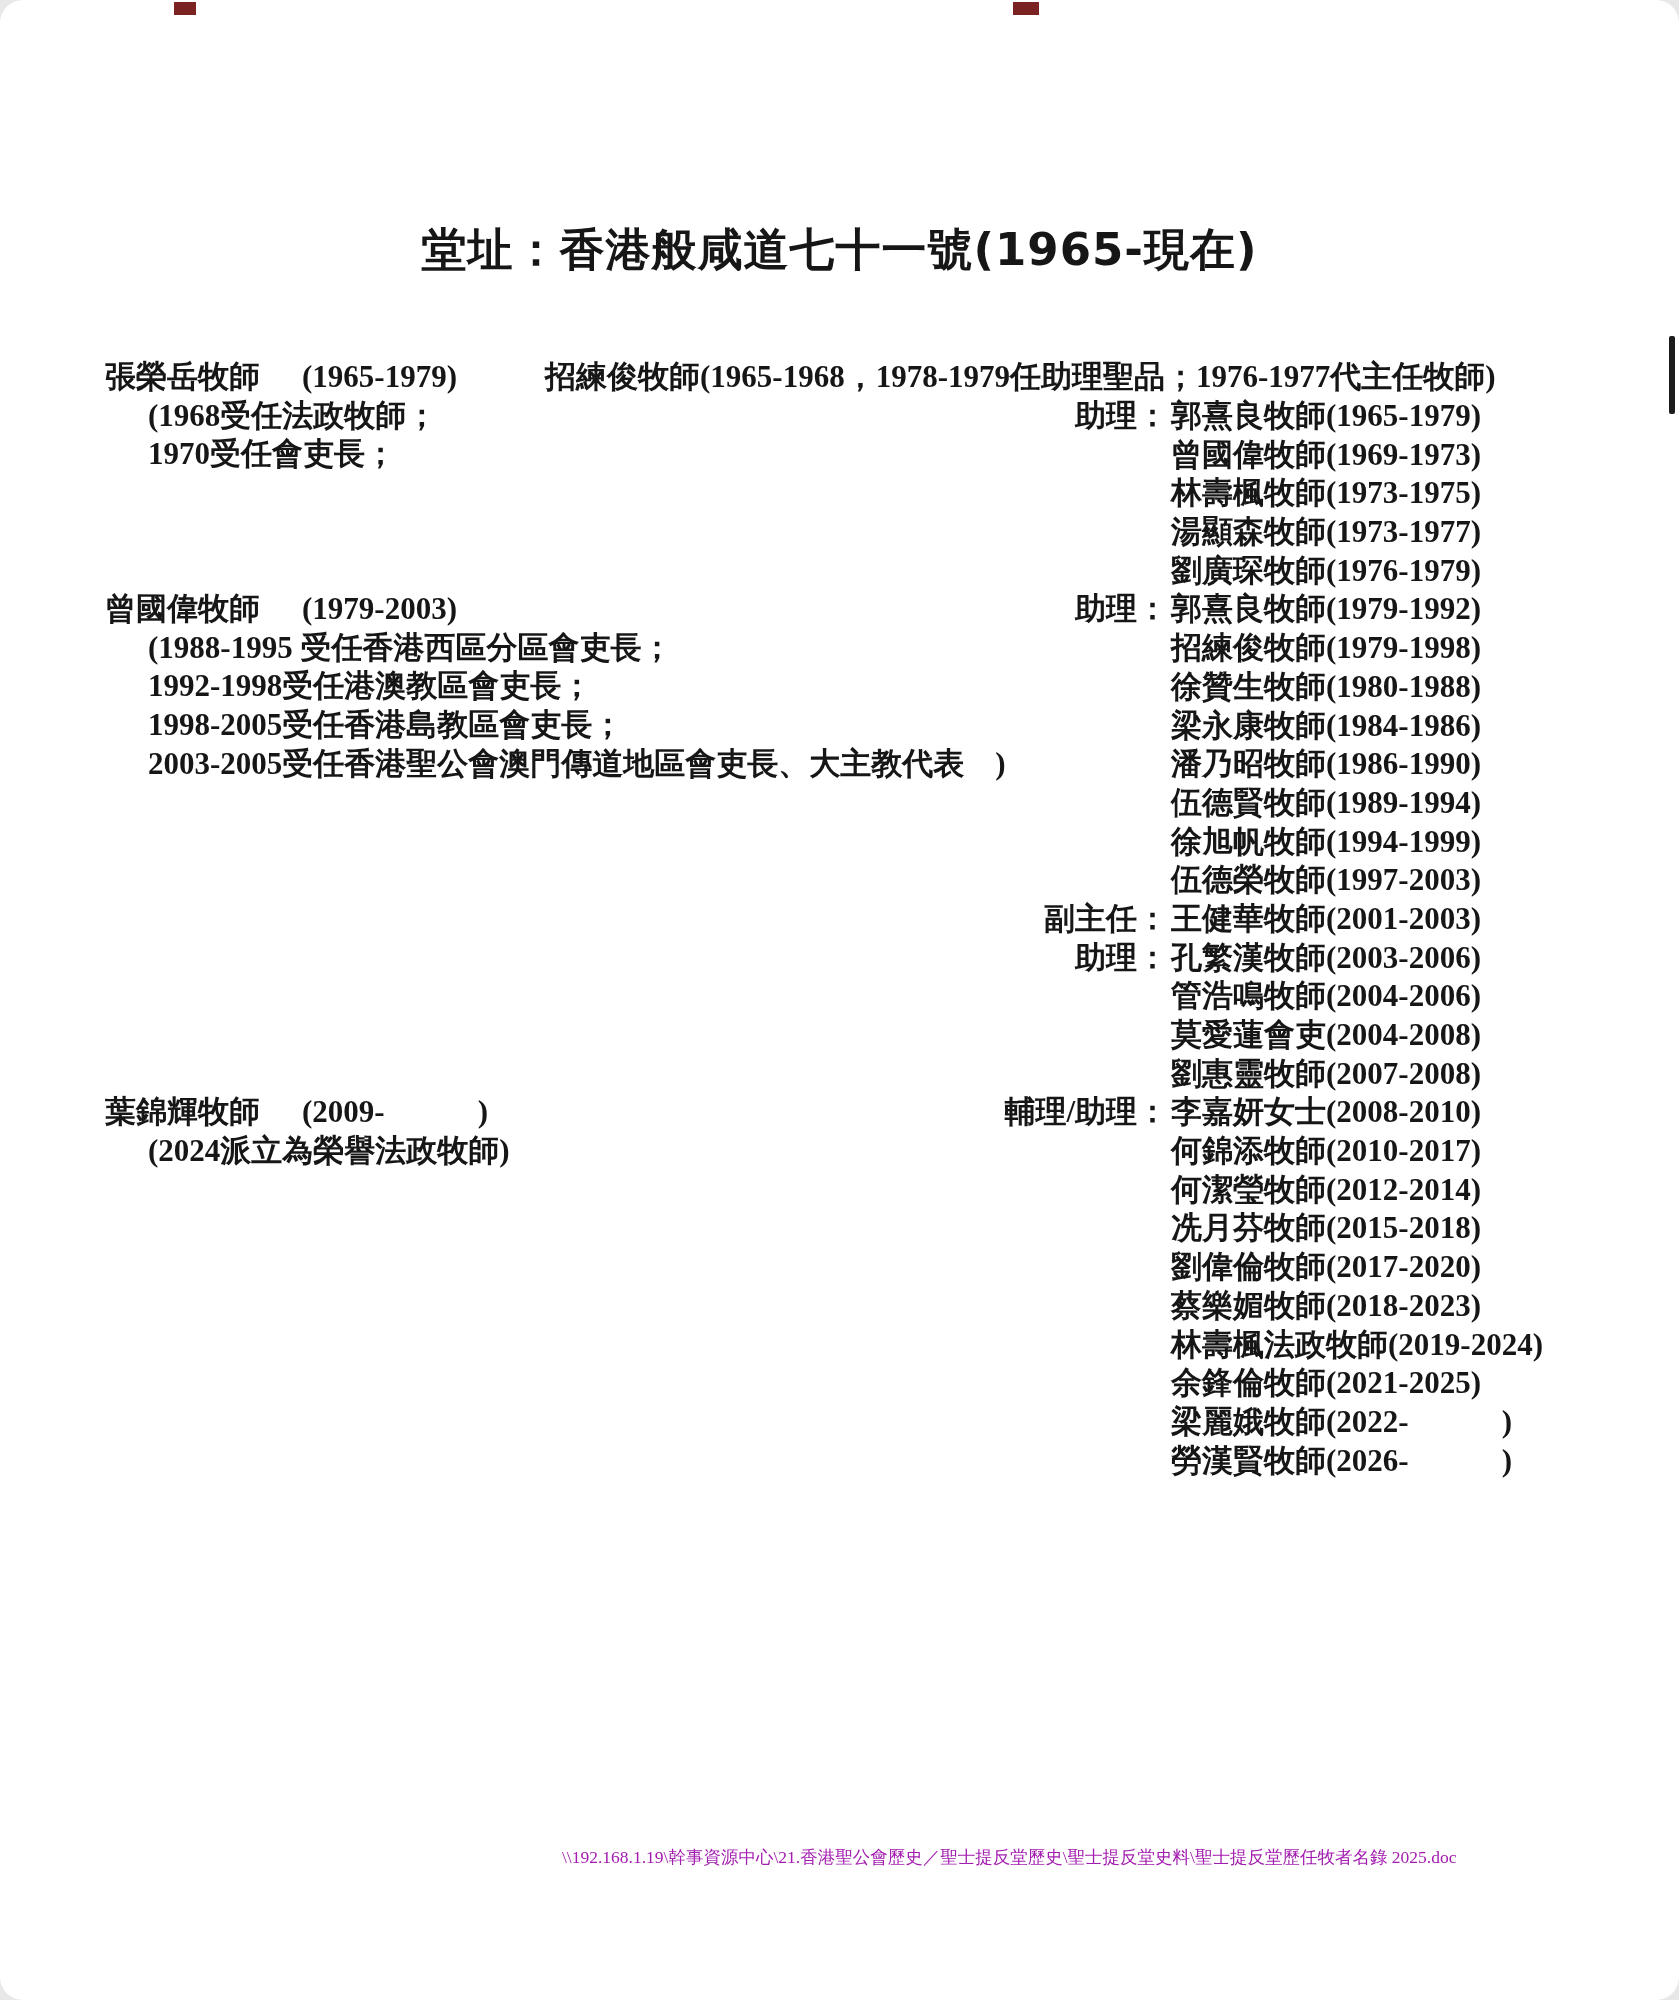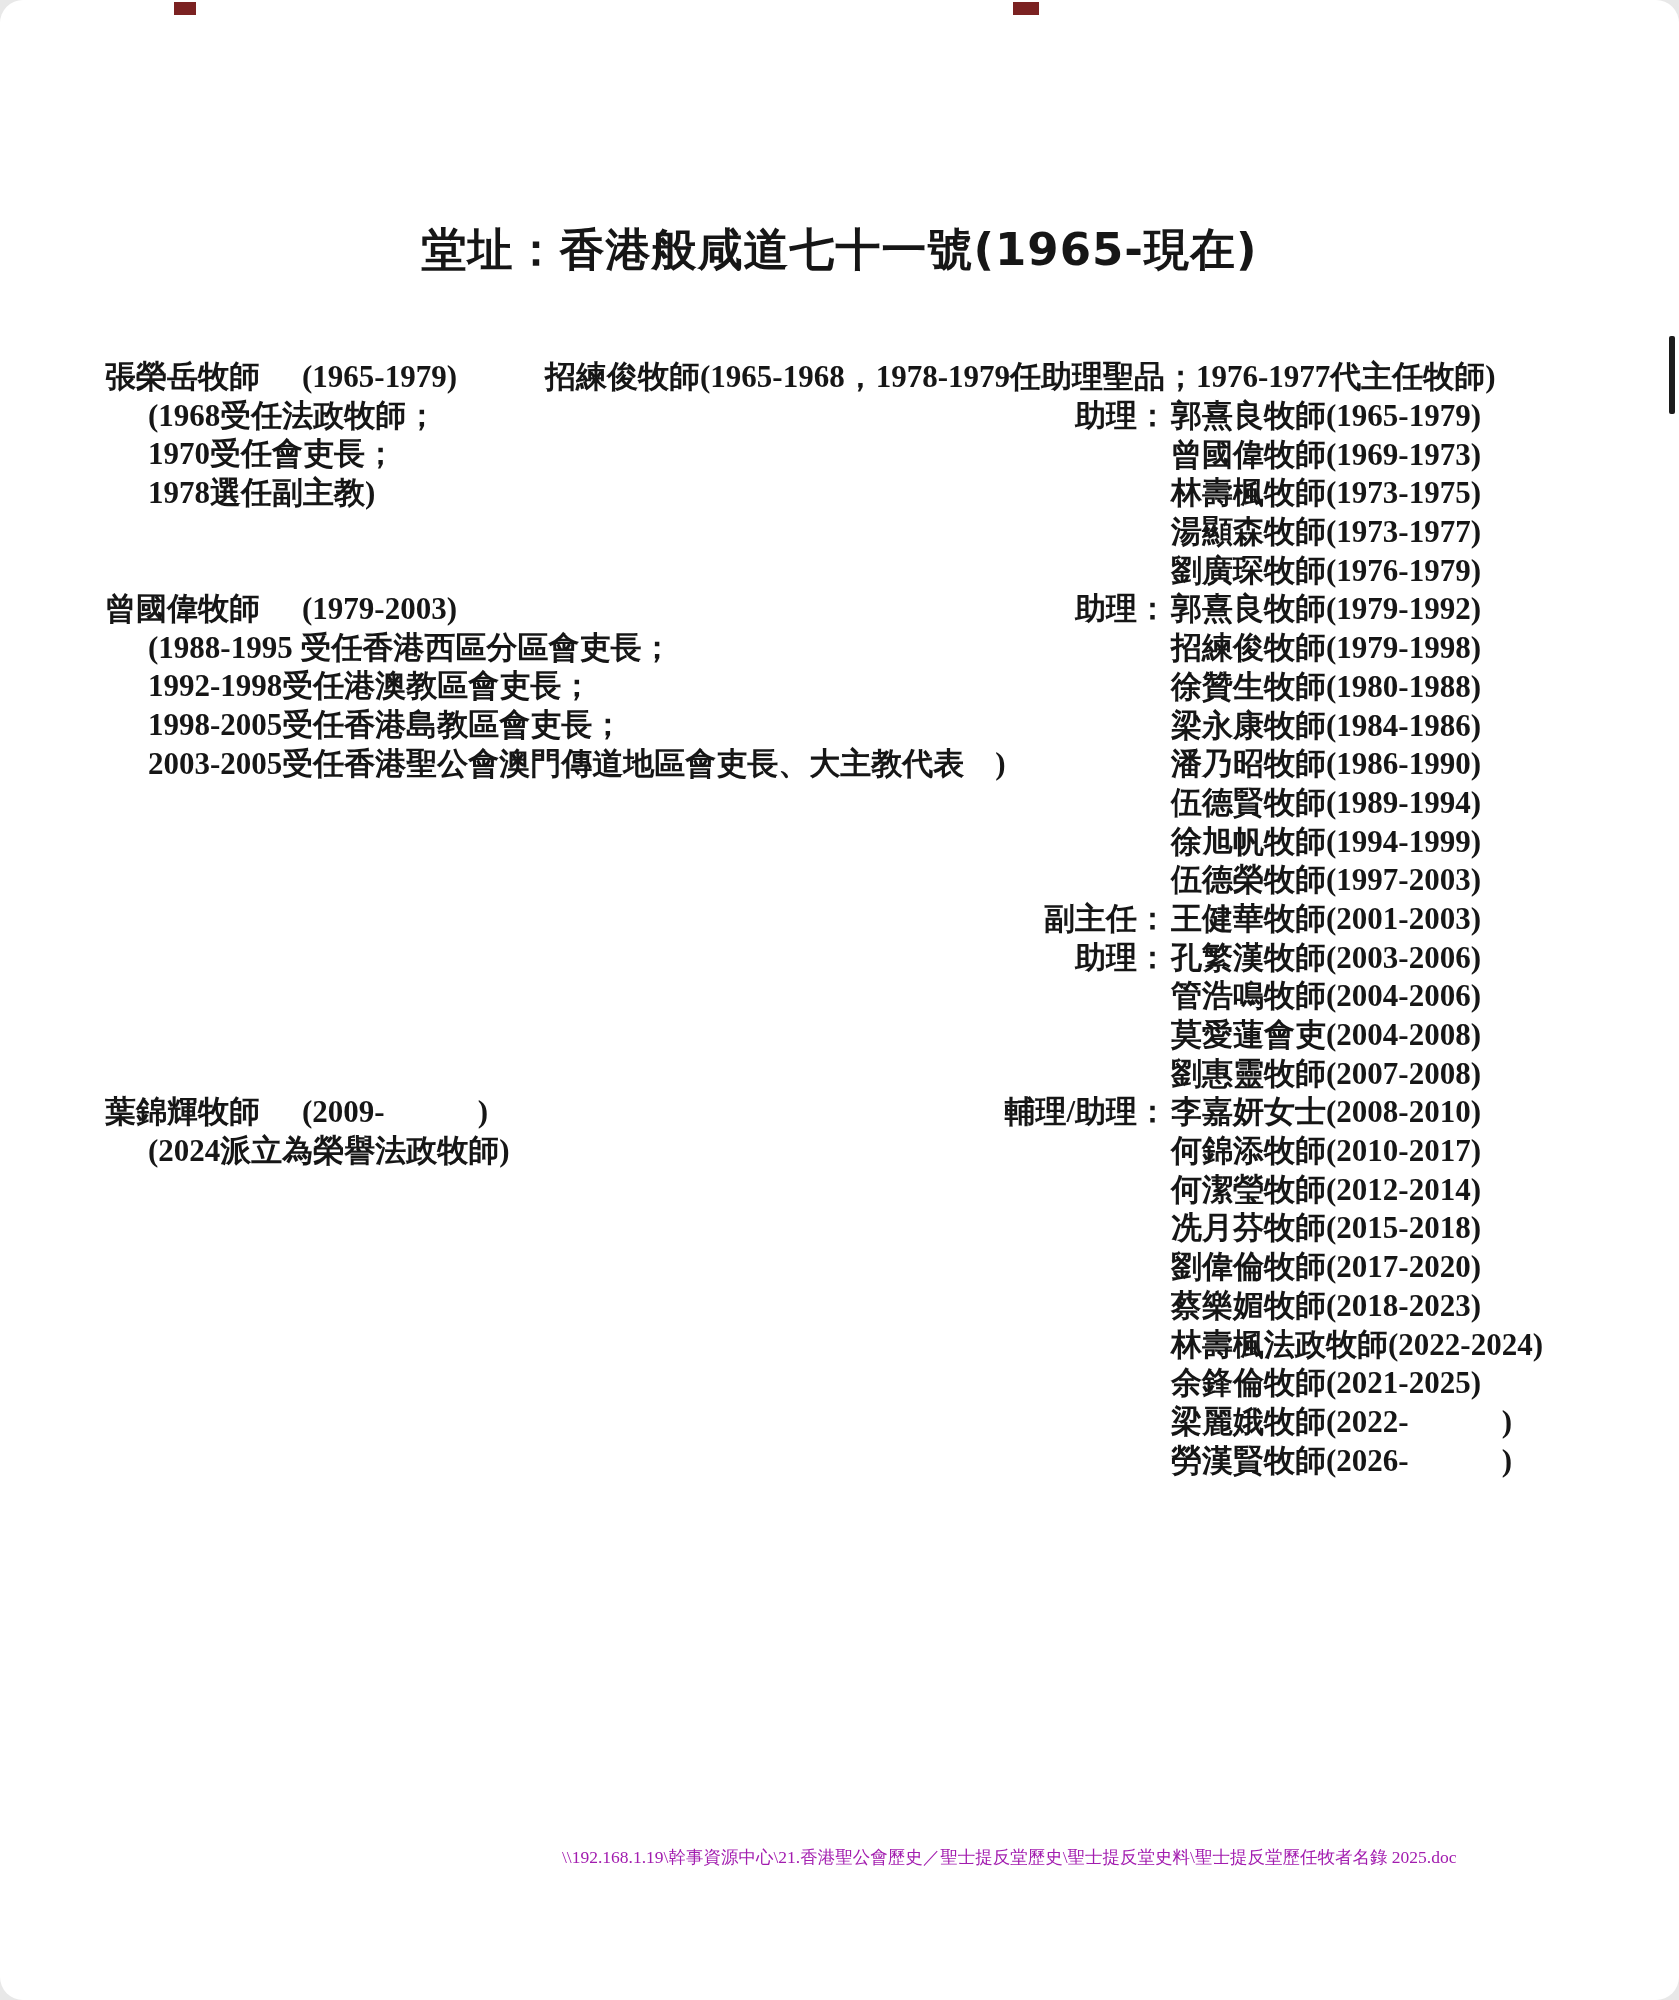--- a/index.html
+++ b/index.html
@@ -53,21 +53,20 @@
   <div class="edge-bar"></div>
 
   <h1 class="title">堂址：香港般咸道七十一號(1965-現在)</h1>
 
   <div class="lblock" style="top:358px">
     <div class="lname">
       <span>張榮岳牧師</span><span class="years">(1965-1979)</span>
     </div>
     <div class="lnote">(1968受任法政牧師；</div>
     <div class="lnote">1970受任會吏長；</div>
-    <div class="lnote">1978選任副主教)</div>
   </div>
 
   <div class="lblock" style="top:590px">
     <div class="lname">
       <span>曾國偉牧師</span><span class="years">(1979-2003)</span>
     </div>
     <div class="lnote">(1988-1995 受任香港西區分區會吏長；</div>
     <div class="lnote">1992-1998受任港澳教區會吏長；</div>
     <div class="lnote">1998-2005受任香港島教區會吏長；</div>
     <div class="lnote">2003-2005受任香港聖公會澳門傳道地區會吏長、大主教代表　)</div>
@@ -175,21 +174,21 @@
     <div class="rrow">
         <span class="rlabel"></span>
         <span class="rname">劉偉倫牧師(2017-2020)</span>
       </div>
     <div class="rrow">
         <span class="rlabel"></span>
         <span class="rname">蔡樂媚牧師(2018-2023)</span>
       </div>
     <div class="rrow">
         <span class="rlabel"></span>
-        <span class="rname">林壽楓法政牧師(2022-2024)</span>
+        <span class="rname">林壽楓法政牧師(2019-2024)</span>
       </div>
     <div class="rrow">
         <span class="rlabel"></span>
         <span class="rname">余鋒倫牧師(2021-2025)</span>
       </div>
     <div class="rrow">
         <span class="rlabel"></span>
         <span class="rname">梁麗娥牧師(2022-　　　)</span>
       </div>
     <div class="rrow">

